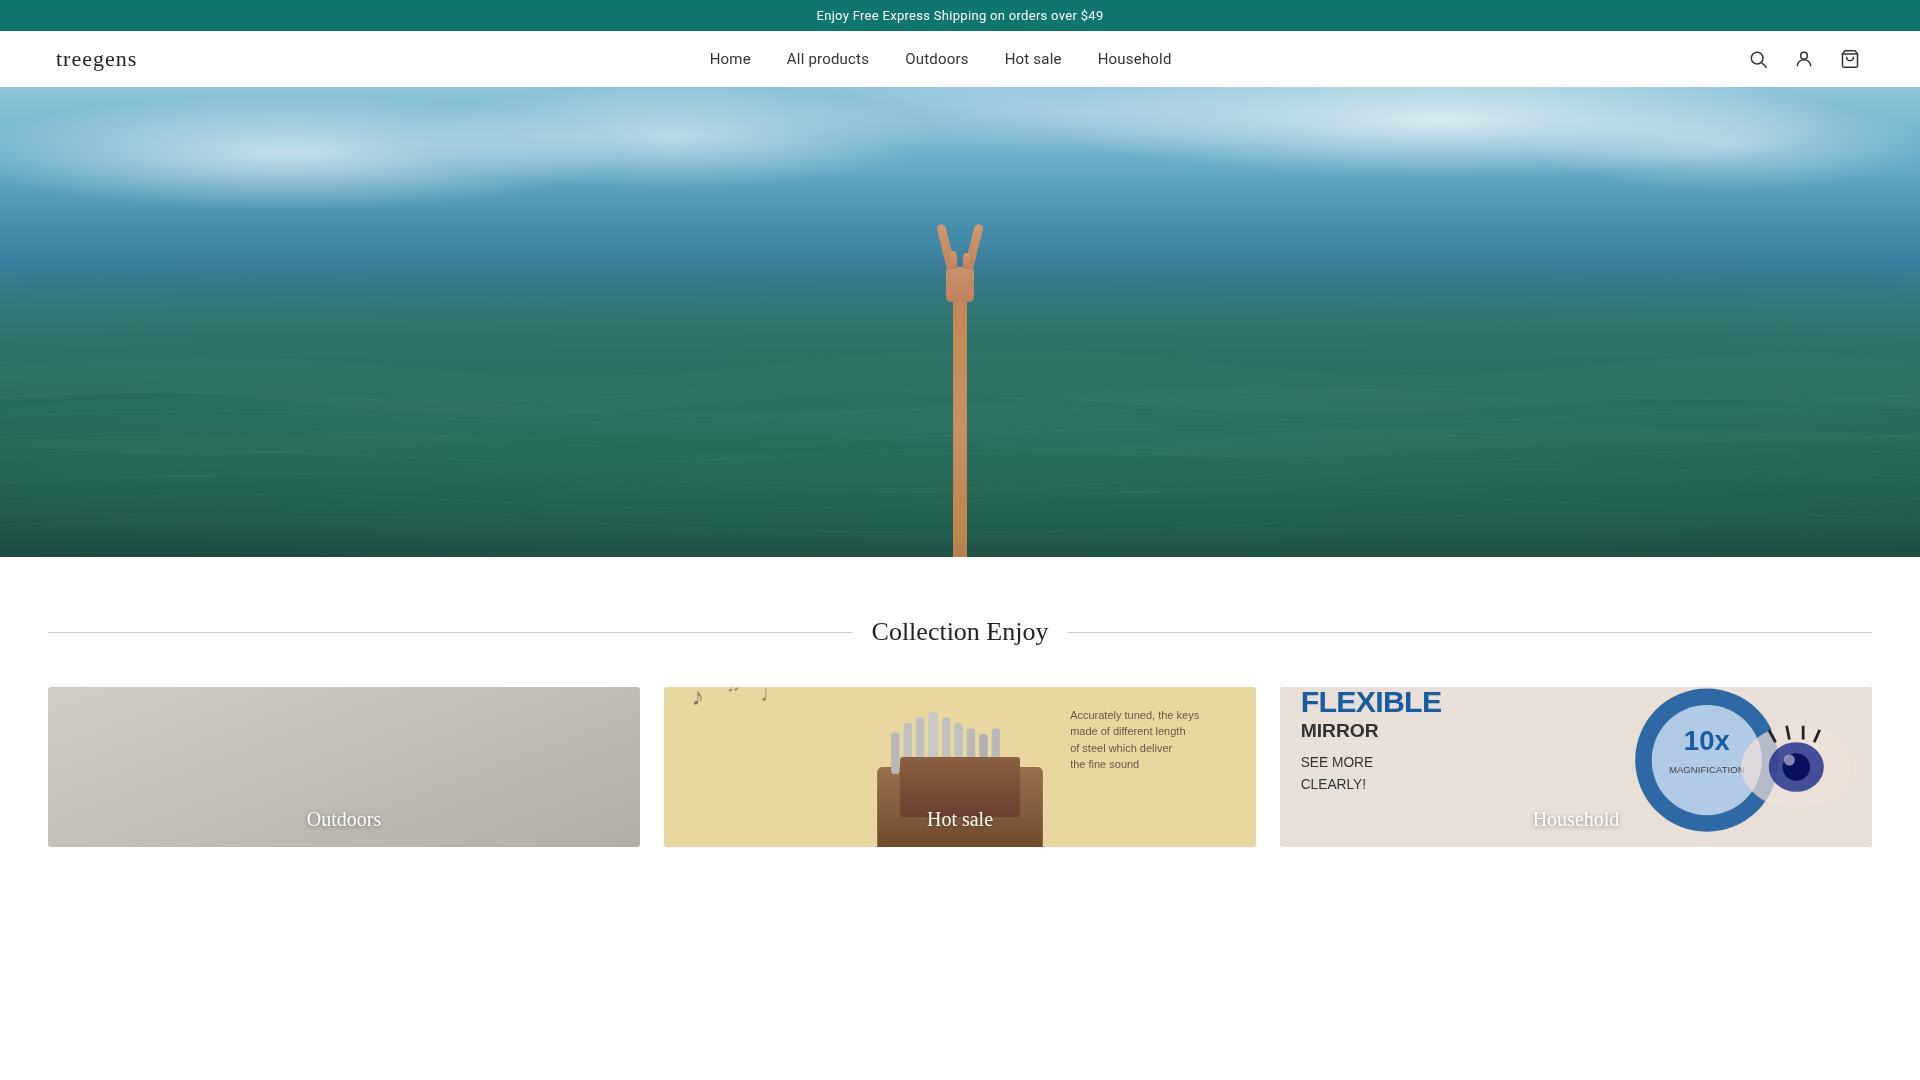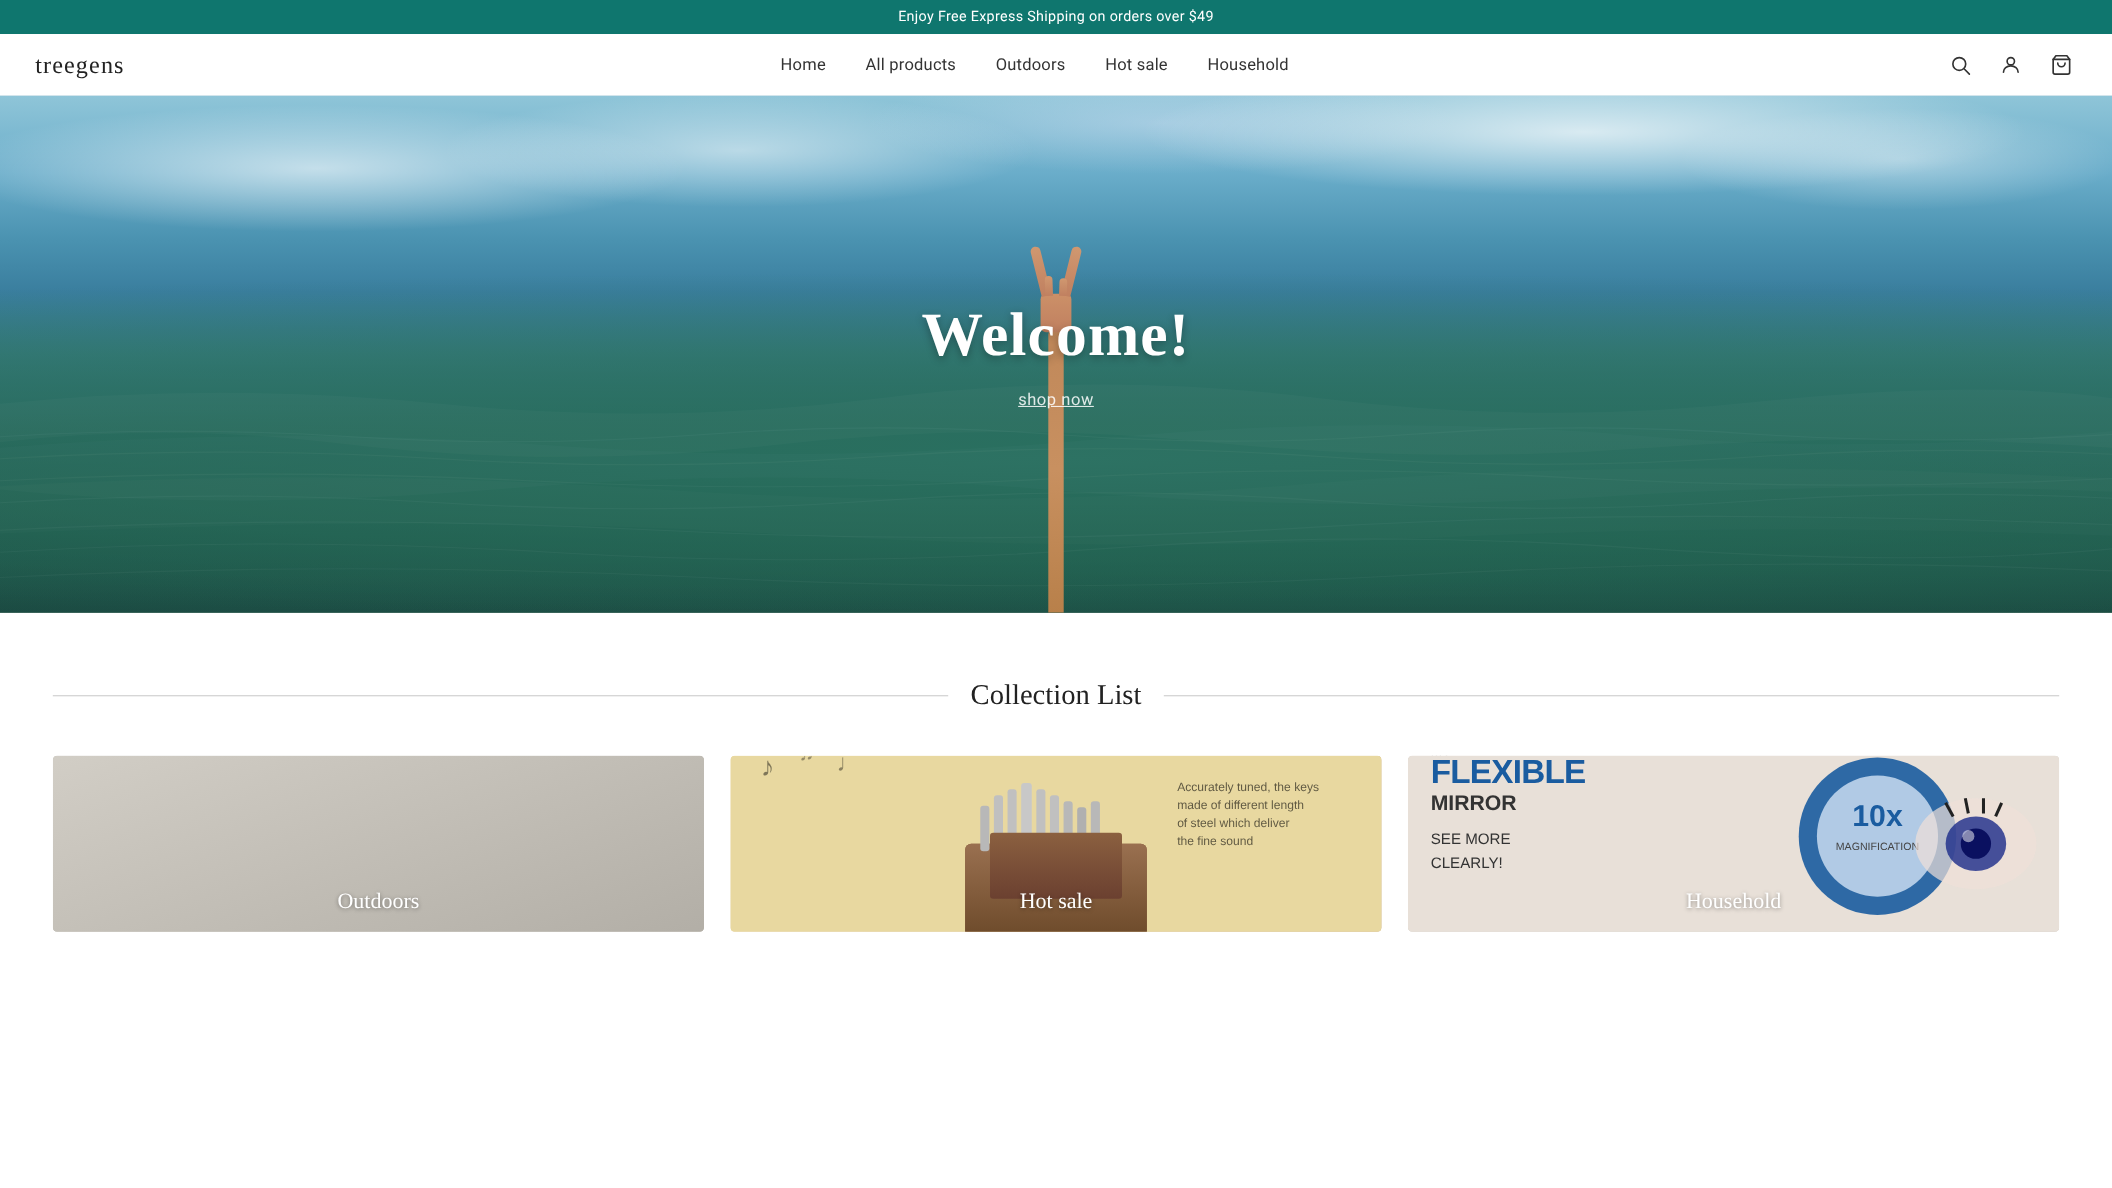--- a/index.html
+++ b/index.html
@@ -13,21 +13,21 @@
       padding: 8px 20px;
       font-size: 13px;
       letter-spacing: 0.3px;
     }
 
     
     .header {
       display: flex;
       align-items: center;
       justify-content: space-between;
-      padding: 14px 32px;
+      padding: 14px 56px;
       background: #fff;
       border-bottom: none;
     }
 
     .logo {
       font-size: 22px;
       font-weight: 400;
       color: #222;
       letter-spacing: 1px;
       font-family: Georgia, serif;
@@ -349,30 +349,26 @@
 
         <div style="position:absolute; top:-44px; left:1px; width:9px; height:46px; background:linear-gradient(to top, #c08060, #d09870); border-radius:5px 5px 0 0; transform:rotate(-14deg); transform-origin:bottom center;"></div>
         <div style="position:absolute; top:-44px; right:1px; width:9px; height:46px; background:linear-gradient(to top, #c08060, #d09870); border-radius:5px 5px 0 0; transform:rotate(14deg); transform-origin:bottom center;"></div>
 
         <div style="position:absolute; top:-16px; left:4px; width:7px; height:18px; background:linear-gradient(to top, #c08060, #d09870); border-radius:4px 4px 0 0; transform:rotate(-2deg);"></div>
         <div style="position:absolute; top:-14px; right:4px; width:7px; height:16px; background:linear-gradient(to top, #c08060, #d09870); border-radius:4px 4px 0 0; transform:rotate(2deg);"></div>
       </div>
     </div>
   </div>
 
-  <div class="hero-content">
-    <h1 class="hero-title">Welcome!</h1>
-    <span class="hero-cta">shop now</span>
-  </div>
 </section>
 
 <section class="collection-section">
   <div class="collection-header">
     <div class="collection-header-line"></div>
-    <h2 class="collection-title">Collection List</h2>
+    <h2 class="collection-title">Collection Enjoy</h2>
     <div class="collection-header-line"></div>
   </div>
 
   <div class="collection-grid">
 
     <div class="collection-card card-outdoors">
       <div class="collection-card-bg">
         <svg width="100%" height="100%" style="position:absolute;top:0;left:0;" viewBox="0 0 430 160" preserveAspectRatio="xMidYMid slice" xmlns="http://www.w3.org/2000/svg">
           <rect width="430" height="160" fill="#c8c4bc"></rect>
           <rect width="430" height="160" fill="url(#outdoorGrad)"></rect>

